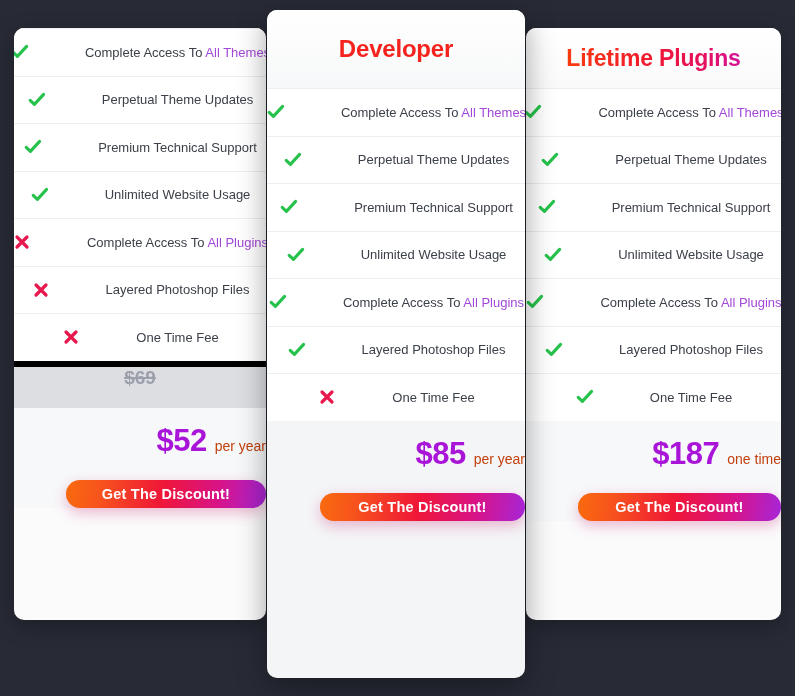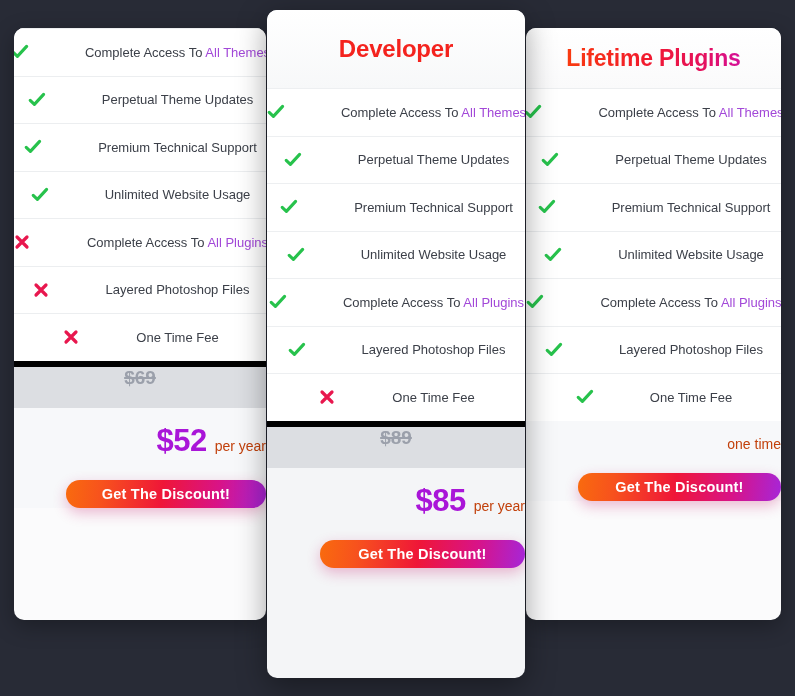--- a/index.html
+++ b/index.html
@@ -324,23 +324,20 @@
         </div>
         <div class="feature-row">
           <span class="feature-icon">
             <svg width="16" height="16" viewBox="0 0 16 16">
               <path d="M3 3 L13 13 M13 3 L3 13" fill="none" stroke="#e8174e" stroke-width="3.2" stroke-linecap="round"></path>
             </svg>
           </span>
           <span class="feature-text">One Time Fee</span>
         </div>
       </div>
-    <div class="oldprice-band">
-      <span class="oldprice">$89</span>
-    </div>
     <div class="price-area">
       <div class="price-line">
         <span class="price-amount">$85</span>
         <span class="price-period">per year</span>
       </div>
       <button class="cta-button">Get The Discount!</button>
     </div>
   </div>
 
   <div class="card card-lifetime">
@@ -400,19 +397,20 @@
           <span class="feature-icon">
             <svg width="18" height="18" viewBox="0 0 18 18">
               <path d="M2.2 9.3 L6.4 13.4 L15.6 3.4" fill="none" stroke="#27c24c" stroke-width="3.1" stroke-linecap="round" stroke-linejoin="round"></path>
             </svg>
           </span>
           <span class="feature-text">One Time Fee</span>
         </div>
       </div>
     <div class="price-area">
       <div class="price-line">
+        <span class="price-amount">$187</span>
         <span class="price-period">one time</span>
       </div>
       <button class="cta-button">Get The Discount!</button>
     </div>
   </div>
 
 </div>
 
 </body></html>

